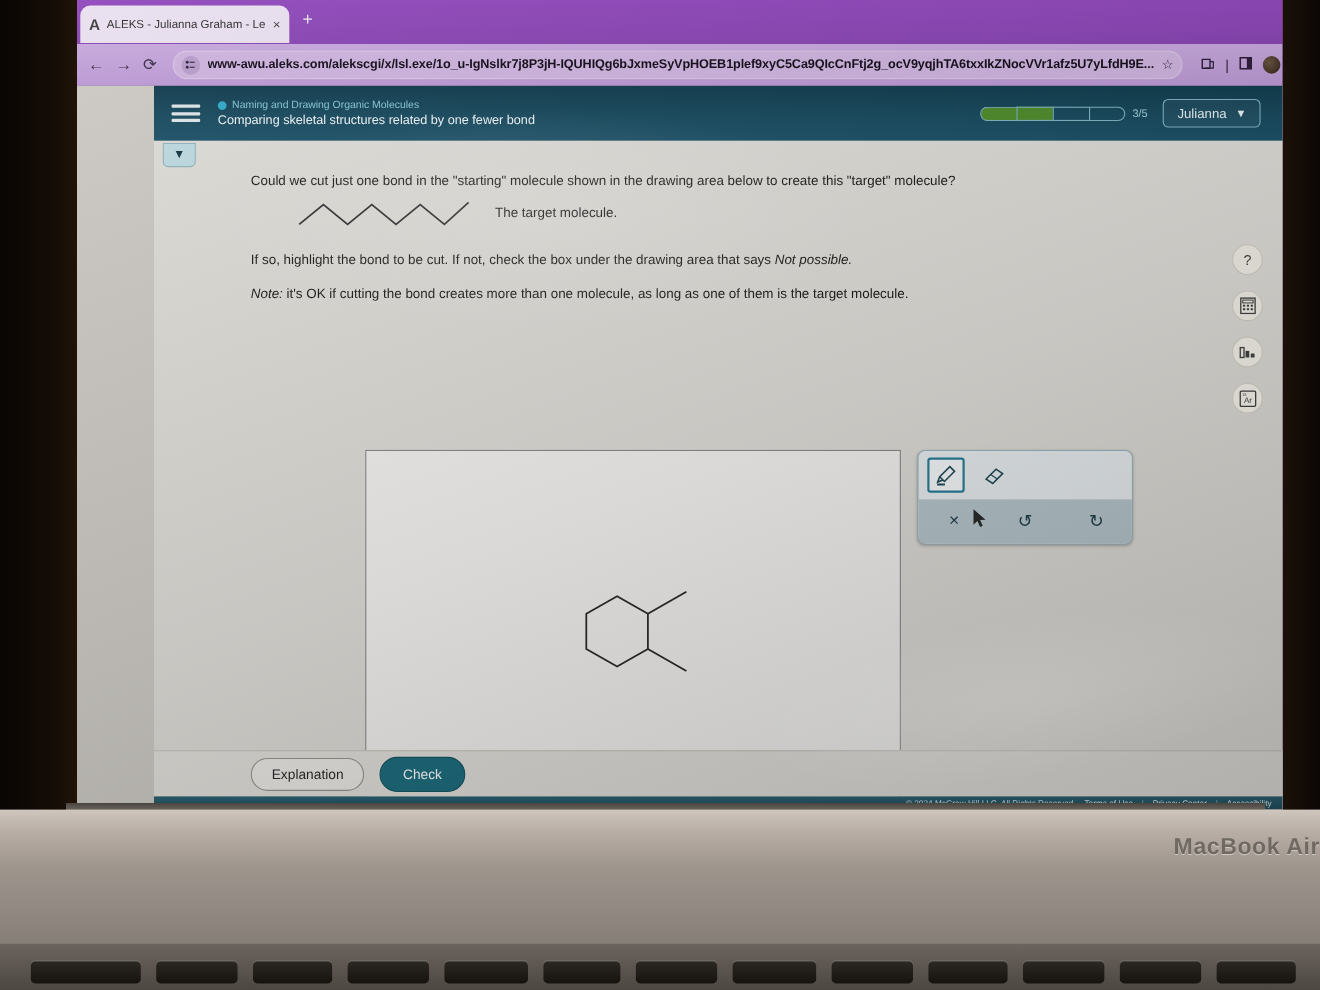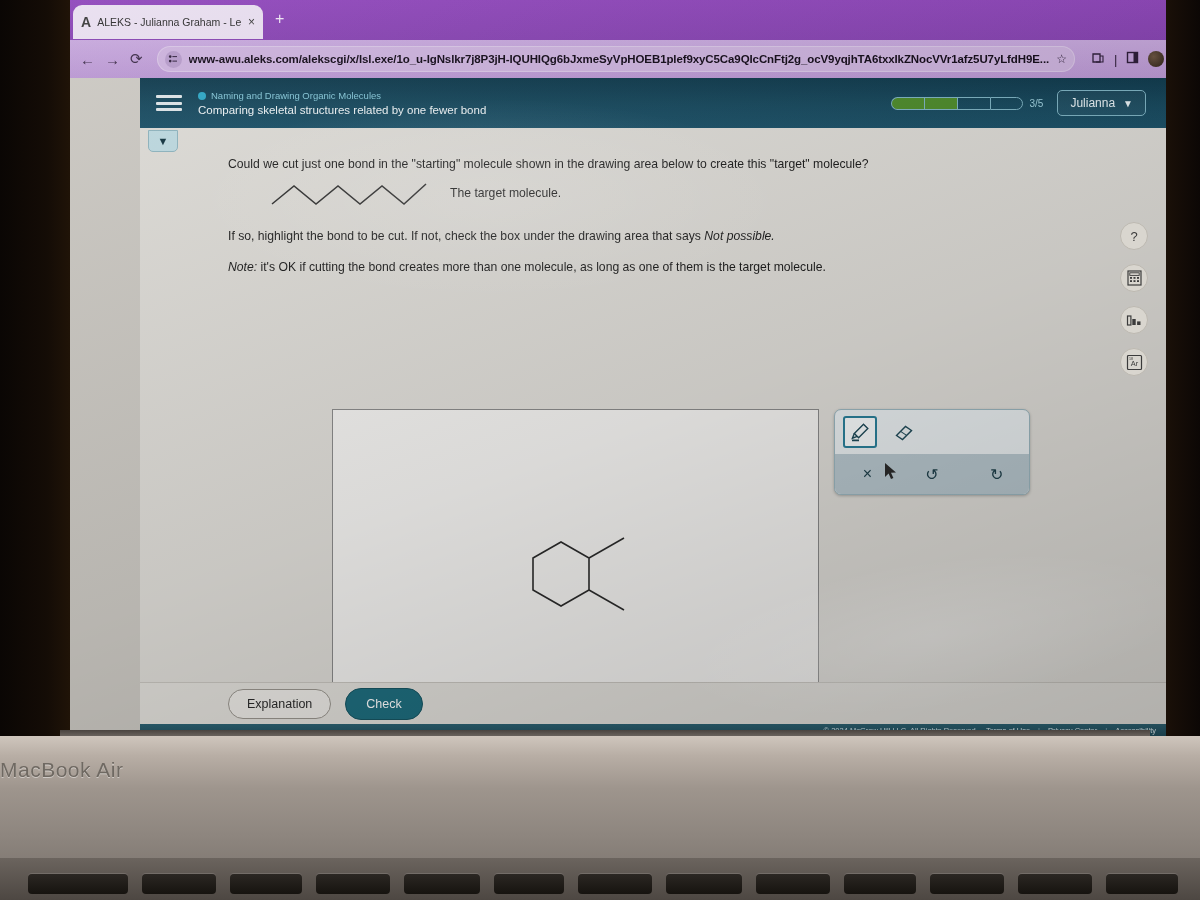--- a/index.html
+++ b/index.html
@@ -32,24 +32,25 @@
     background:
       linear-gradient(180deg, #cfc6bd 0%, #b8aea5 12%, #9e958d 32%, #8e867f 60%, #756e68 100%);
   }
   .laptop-hinge {
     position: absolute; left: 60px; top: 730px; width: 1090px; height: 14px;
     background: linear-gradient(180deg, #4a4440 0%, #6e6862 50%, #97908a 100%);
     border-radius: 0 0 6px 6px;
   }
   .brand {
     position: absolute; left: 0; top: 758px; width: 1200px;
-    text-align: left;
+    text-align: right;
     font-size: 21px; letter-spacing: 0.5px;
     color: #6f6962;
     text-shadow: 0 1px 0 rgba(255,255,255,0.45);
+    font-weight: bold;
   }
   
   .keyboard {
     position: absolute; left: 0; bottom: 0; width: 1200px; height: 42px;
     background: linear-gradient(180deg, #6b645e 0%, #4d4742 100%);
   }
   .key {
     position: absolute; bottom: 6px; height: 20px;
     background: linear-gradient(180deg, #2b2723 0%, #16130f 100%);
     border-radius: 4px;

